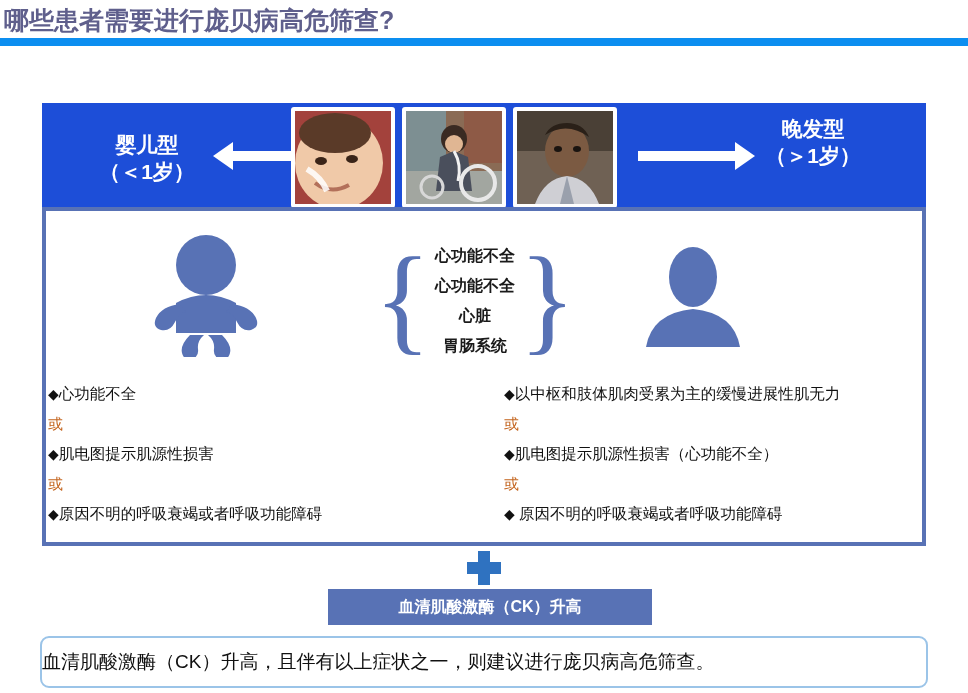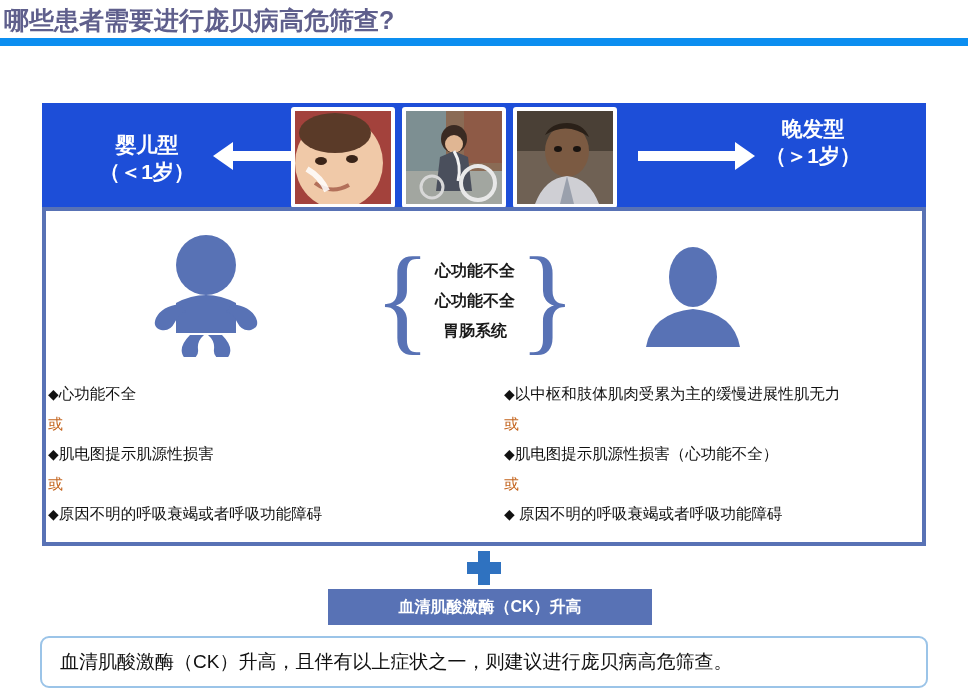--- a/index.html
+++ b/index.html
@@ -218,21 +218,20 @@
     left: 40px;
     top: 636px;
     width: 888px;
     height: 52px;
     border: 2px solid #9bc4e8;
     border-radius: 9px;
     box-sizing: border-box;
     background: #ffffff;
     display: flex;
     align-items: center;
-    padding-left: 18px;
   }
   .conclusion-text {
     font-size: 19px;
     color: #111111;
     white-space: nowrap;
   }
 </style>
 </head>
 <body>
 
@@ -311,20 +310,21 @@
       <path d="M40 104 q-10 10 -8 18 q2 8 10 6 q7 -2 6 -10 q-1 -8 6 -14z" fill="#5872b5"></path>
       <path d="M72 104 q10 10 8 18 q-2 8 -10 6 q-7 -2 -6 -10 q1 -8 -6 -14z" fill="#5872b5"></path>
     </svg>
   </div>
 
   <div class="systems">
     <div class="brace">{</div>
     <div class="systems-list">
       <div>心功能不全</div>
       <div>心功能不全</div>
+      <div>心脏</div>
       <div>胃肠系统</div>
     </div>
     <div class="brace">}</div>
   </div>
 
   <div class="icon-adult">
     <svg width="102" height="100" viewBox="0 0 102 100">
       <ellipse cx="51" cy="30" rx="24" ry="30" fill="#5872b5"></ellipse>
       <path d="M4 100 q6 -34 47 -38 q41 4 47 38 z" fill="#5872b5"></path>
     </svg>

